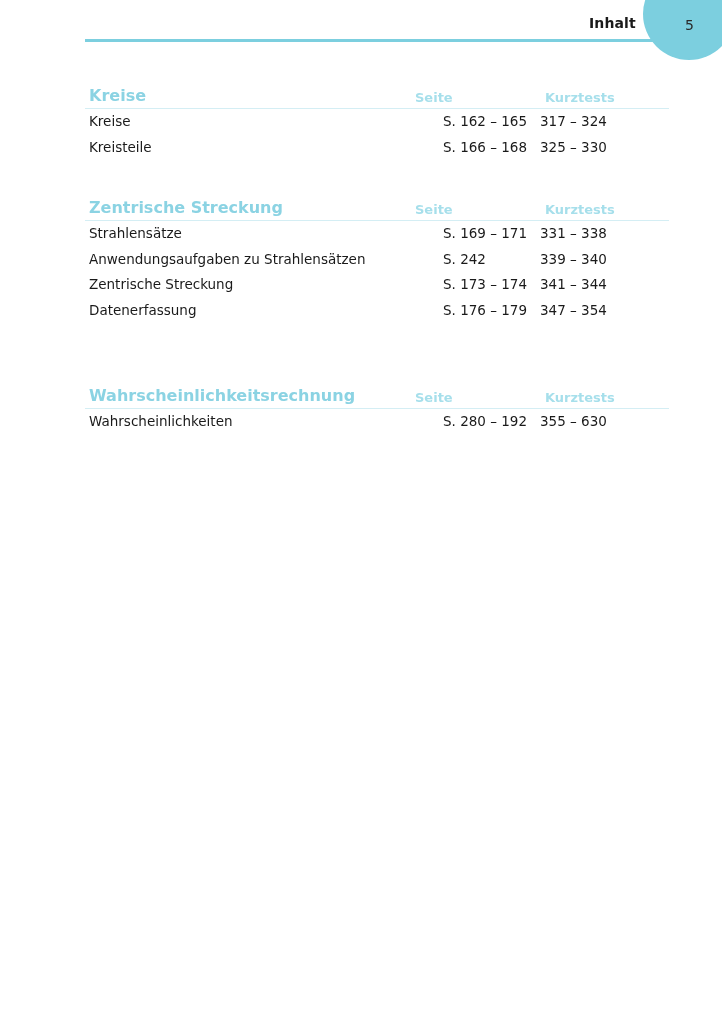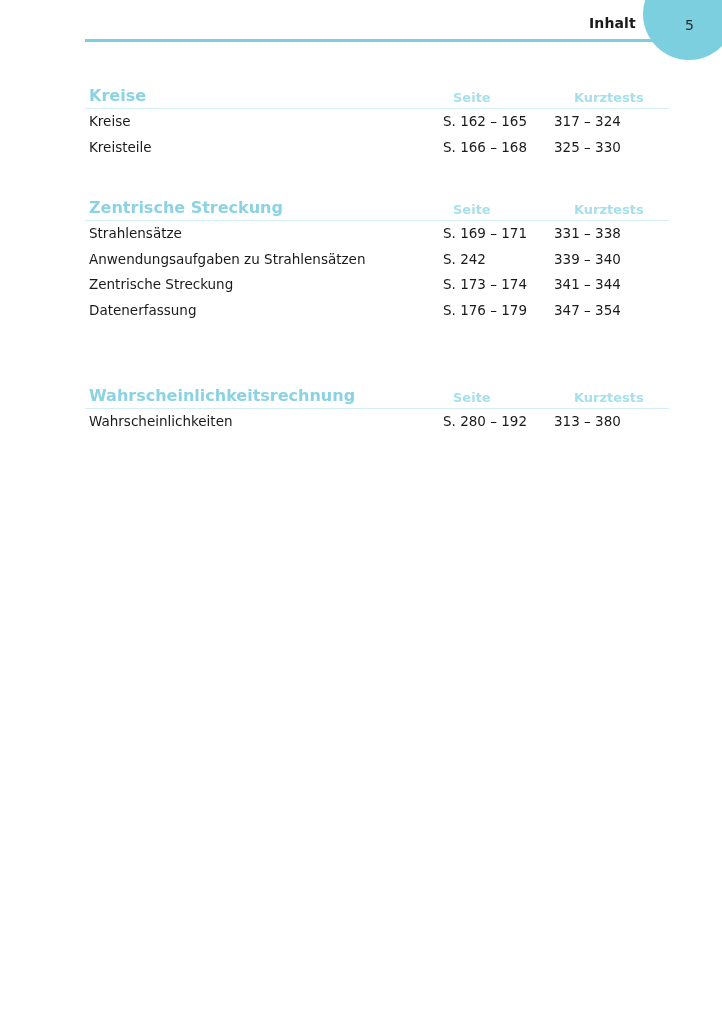--- a/index.html
+++ b/index.html
@@ -68,37 +68,37 @@
       font-weight: bold;
       color: #8bd3e3;
     }
     .col-head {
       position: absolute;
       bottom: 3px;
       font-size: 13px;
       font-weight: bold;
       color: #a6dfeb;
     }
-    .col-seite { left: 368px; }
-    .col-kurz { left: 489px; }
+    .col-seite { left: 330px; }
+    .col-kurz { left: 460px; }
     .row {
       position: relative;
       height: 25.5px;
       font-size: 13.5px;
       color: #1a1a1a;
     }
     .row:first-of-type { margin-top: 4px; }
     .cell {
       position: absolute;
       top: 4px;
       white-space: nowrap;
     }
     .cell-topic { left: 0; }
     .cell-seite { left: 346px; margin-left: 8px; }
-    .cell-kurz { left: 465px; text-align: center; }
+    .cell-kurz { left: 451px; text-align: center; }
   </style>
 </head>
 <body>
 
 <div class="header-line"></div>
 <div class="header-title">Inhalt</div>
 <div class="page-circle"></div>
 <div class="page-number">5</div>
 
 <div class="section" style="top: 86px;">
@@ -149,15 +149,15 @@
 
 <div class="section" style="top: 386px;">
   <div class="section-head">
     <span class="section-title">Wahrscheinlichkeitsrechnung</span>
     <span class="col-head col-seite">Seite</span>
     <span class="col-head col-kurz">Kurztests</span>
   </div>
   <div class="row">
     <span class="cell cell-topic">Wahrscheinlichkeiten</span>
     <span class="cell cell-seite">S. 280 – 192</span>
-    <span class="cell cell-kurz">313 – 380</span>
+    <span class="cell cell-kurz">355 – 630</span>
   </div>
 </div>
 
 </body></html>

